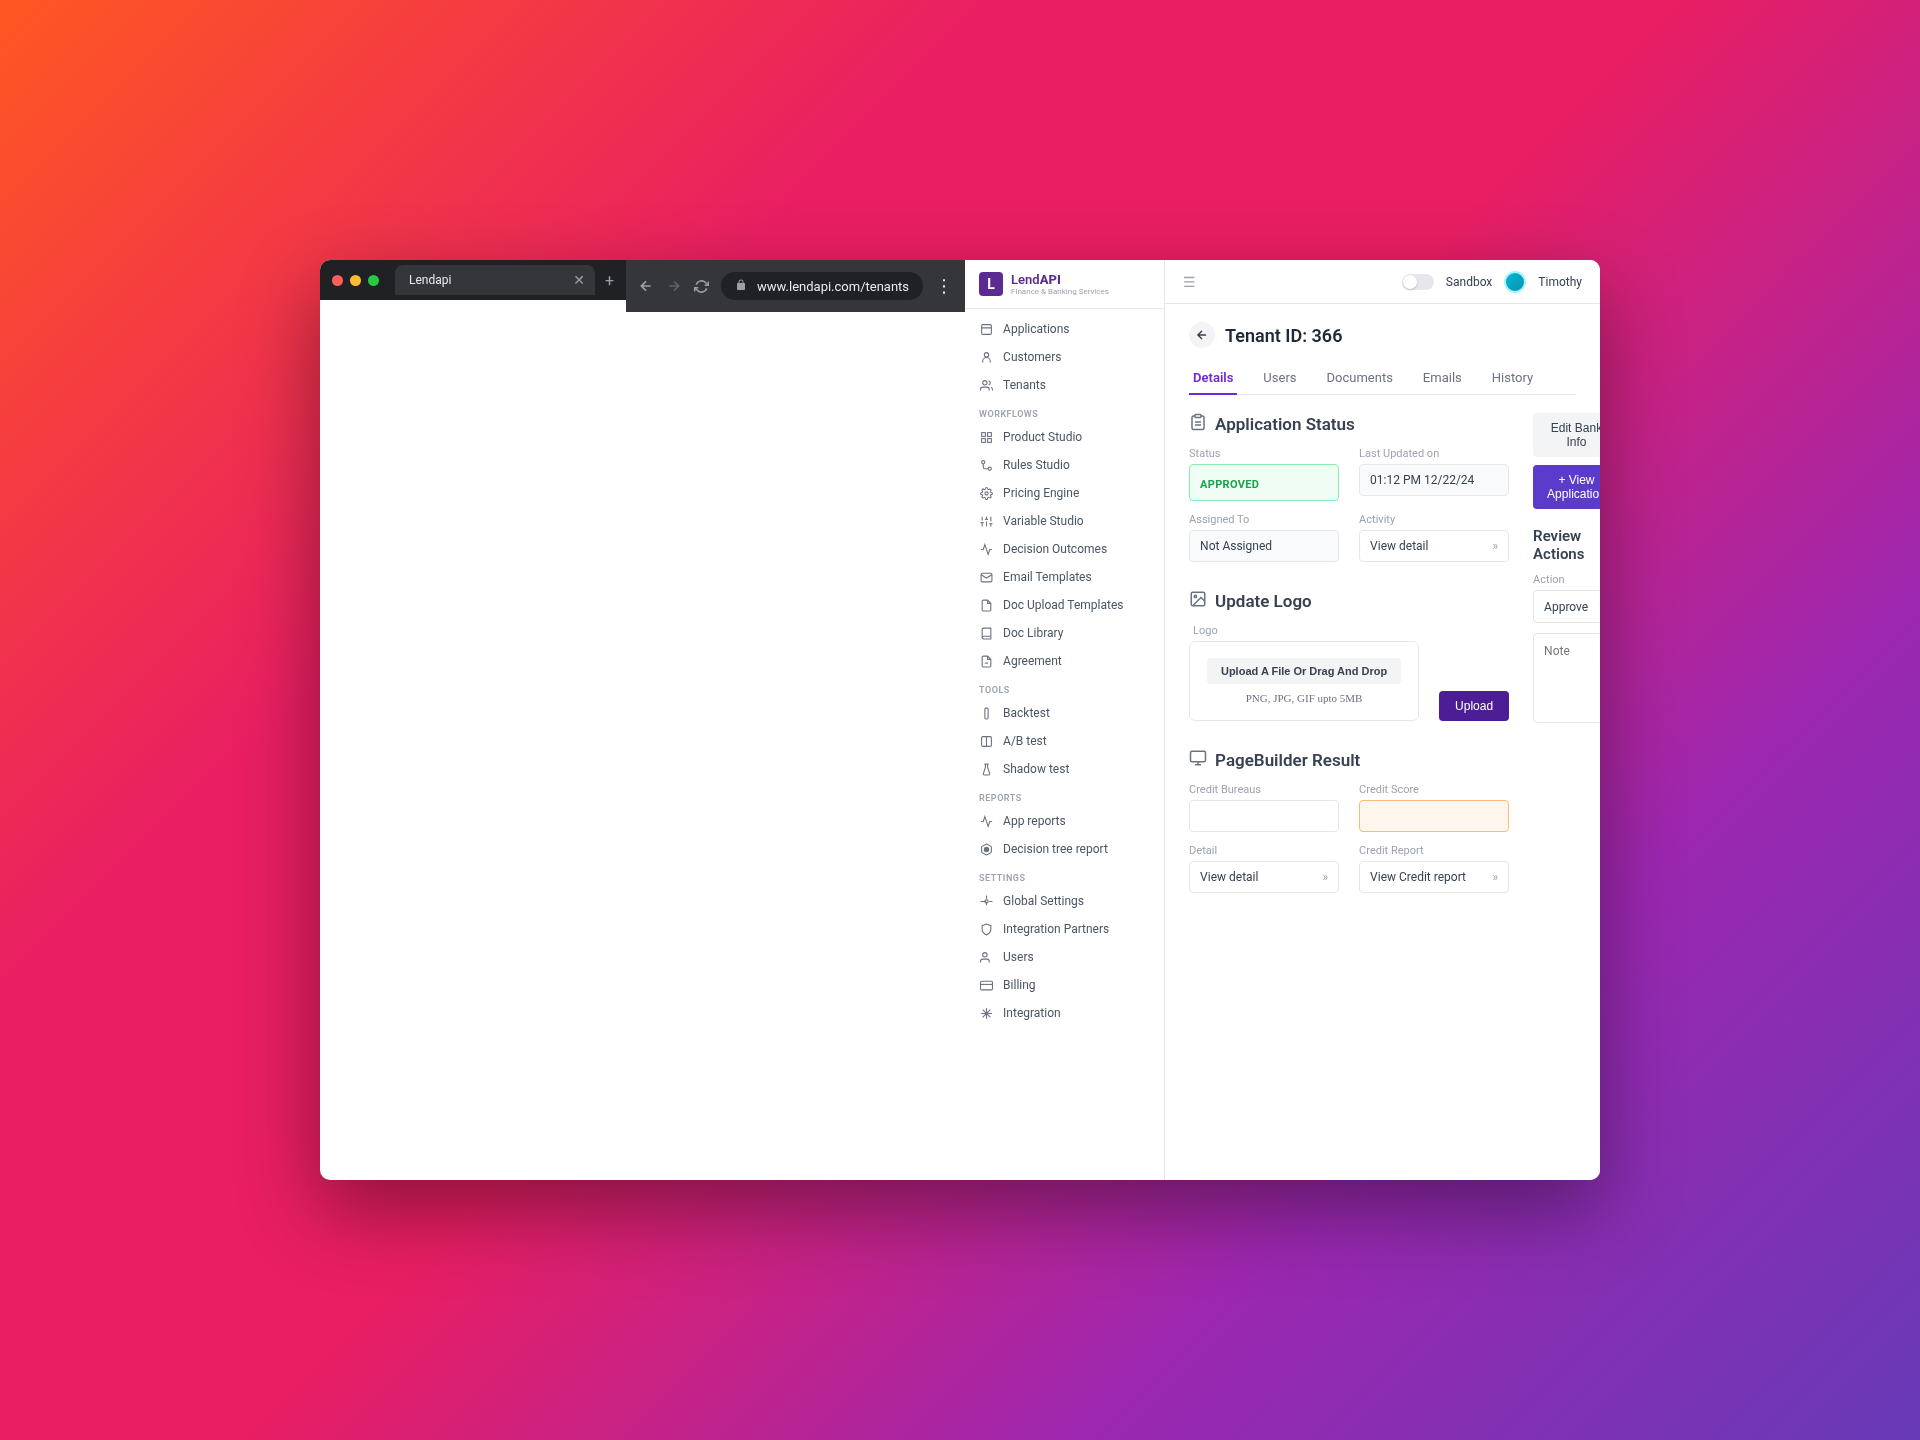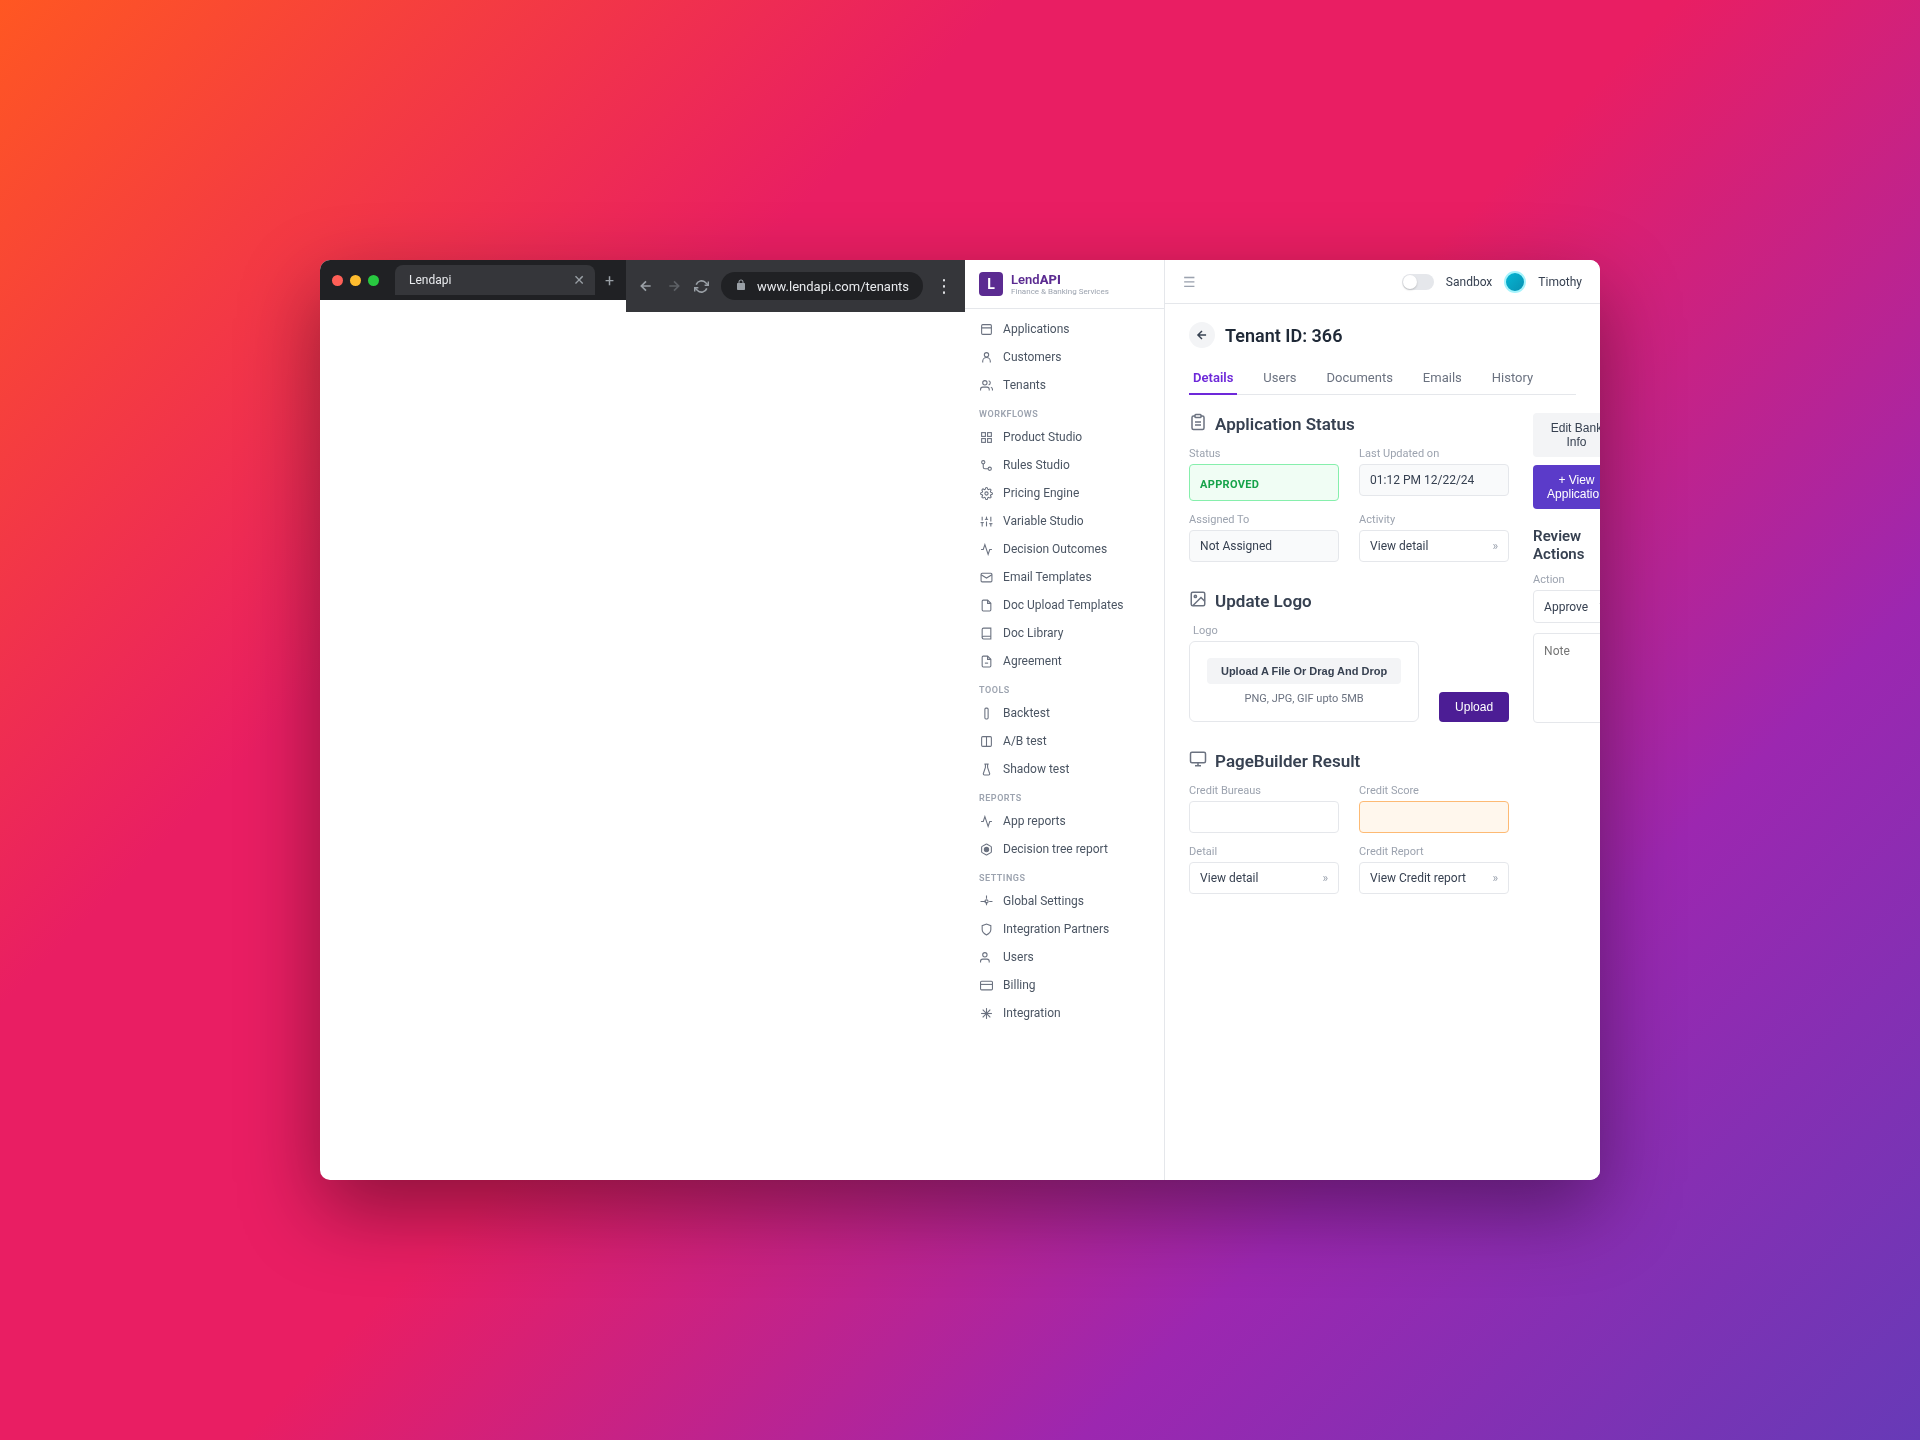--- a/index.html
+++ b/index.html
@@ -241,21 +241,21 @@
     .upload-btn {
       background: #f3f4f6;
       border: none;
       border-radius: 4px;
       padding: 7px 14px;
       font-size: 11px;
       font-weight: 600;
       color: #374151;
       cursor: pointer;
     }
-    .upload-hint { font-size: 11px; color: #6b7280; }
+    .upload-hint { font-size: 11px; color: #6b7280; font-family: Liberation Serif, serif; }
     .upload-row { display: flex; align-items: center; justify-content: space-between; }
     .btn-primary {
       background: #4c1d95;
       color: #fff;
       border: none;
       border-radius: 4px;
       padding: 8px 16px;
       font-size: 12px;
       font-weight: 500;
       cursor: pointer;

